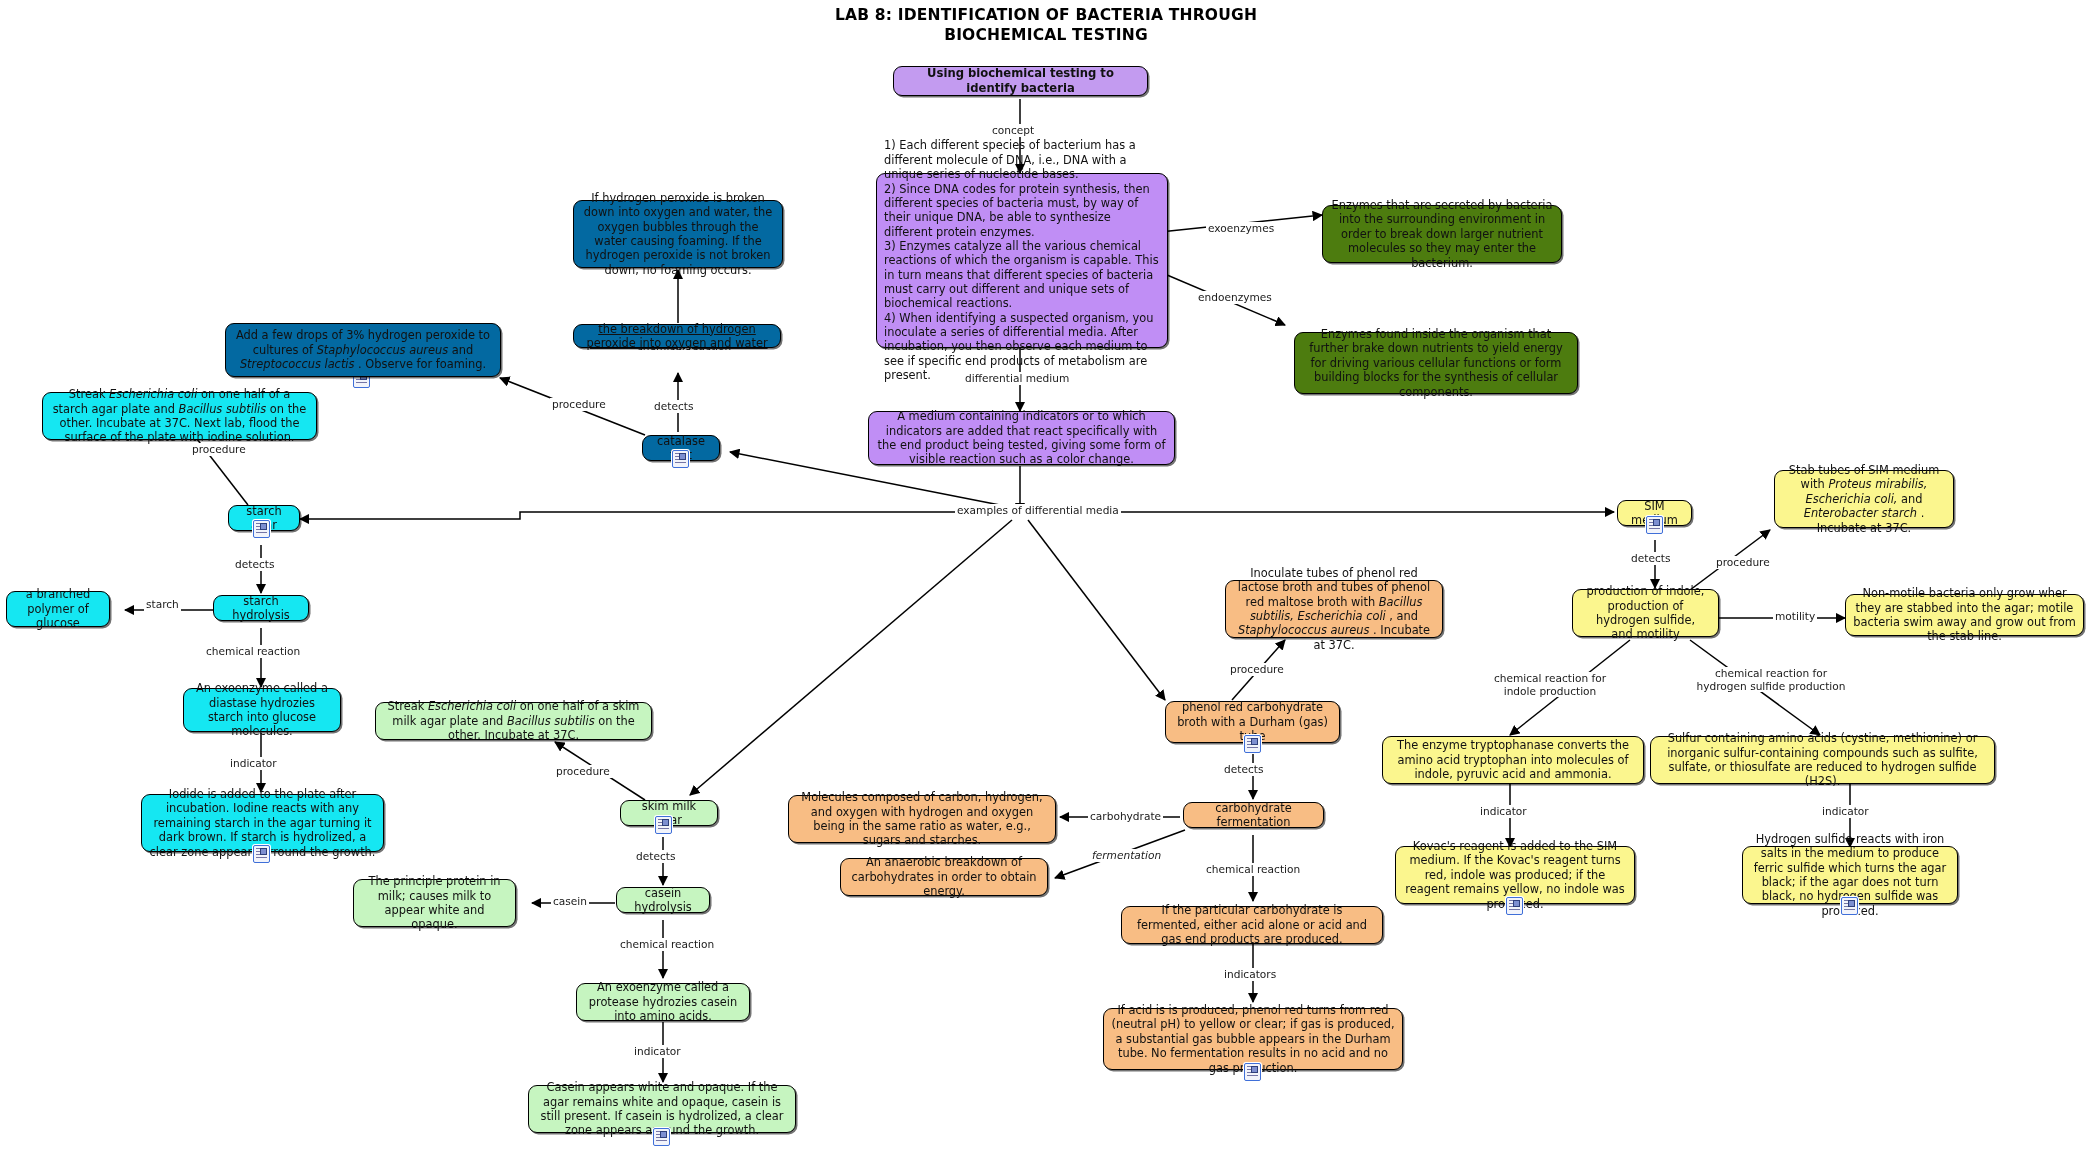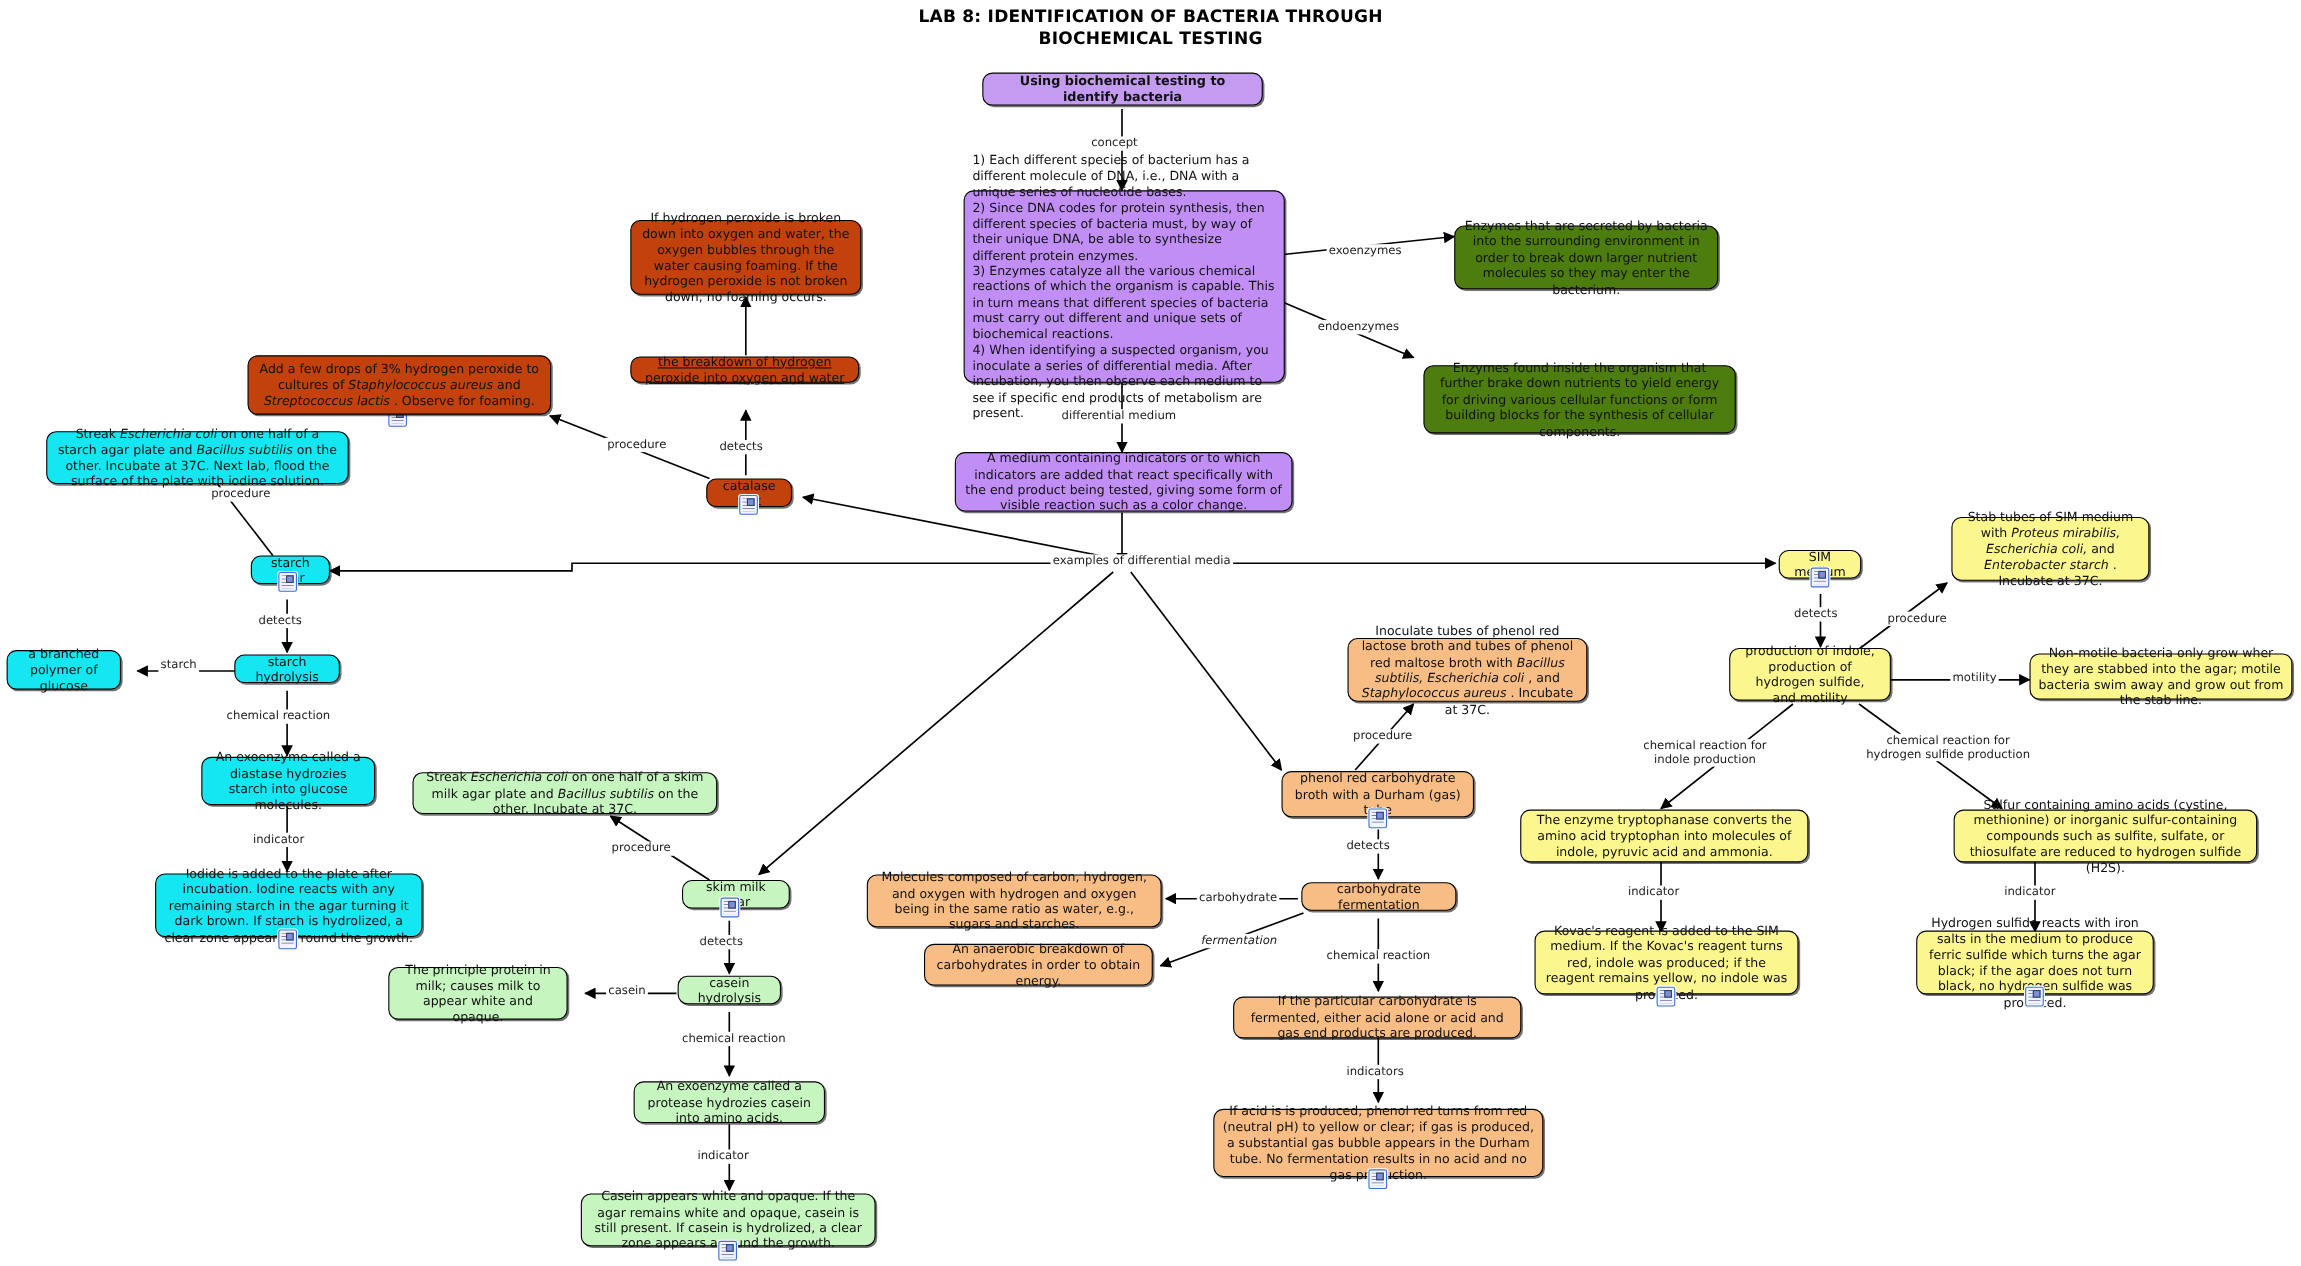--- a/index.html
+++ b/index.html
@@ -31,21 +31,21 @@
     padding:5px 7px;
     display:flex; align-items:center; justify-content:center;
     box-shadow: 1.5px 1.5px 0 rgba(0,0,0,0.55);
   }
   .node .txt { width:100%; }
   .node i { font-style:italic; }
 
   .n-root    { background:#c39bf0; font-weight:bold; font-size:11.6px; }
   .n-purple  { background:#c08ef5; }
   .n-purple2 { background:#4d7c0f; }
-  .n-pink    { background:#c2410c; }
+  .n-pink    { background:#0369a1; }
   .n-cyan    { background:#15e7f2; }
   .n-green   { background:#c6f5c0; }
   .n-orange  { background:#f8bd84; }
   .n-yellow  { background:#fbf68e; }
 
   .elabel {
     position:absolute;
     font-size:10.6px;
     color:#1a1a1a;
     background:#ffffff;
@@ -379,21 +379,21 @@
   </div>
 
   <div class="node n-yellow" style="left:1395px; top:846px; width:240px; height:58px;">
     <span class="txt" style="white-space: pre-line;">Kovac's reagent is added to the SIM medium. If the Kovac's reagent turns red, indole was produced; if the reagent remains yellow, no indole was produced.</span>
   </div>
   <div class="docicon" style="left:1506px; top:897px;">
       <span class="lines"></span>
       <span class="pic"></span>
     </div>
 
-  <div class="node n-yellow" style="left:1776px; top:736px; width:276px; height:48px;">
+  <div class="node n-yellow" style="left:1650px; top:736px; width:345px; height:48px;">
     <span class="txt" style="white-space: pre-line;">Sulfur containing amino acids (cystine, methionine) or inorganic sulfur-containing compounds such as sulfite, sulfate, or thiosulfate are reduced to hydrogen sulfide (H2S).</span>
   </div>
 
   <div class="node n-yellow" style="left:1742px; top:846px; width:216px; height:58px;">
     <span class="txt" style="white-space: pre-line;">Hydrogen sulfide reacts with iron salts in the medium to produce ferric sulfide which turns the agar black; if the agar does not turn black, no hydrogen sulfide was produced.</span>
   </div>
   <div class="docicon" style="left:1841px; top:897px;">
       <span class="lines"></span>
       <span class="pic"></span>
     </div>

